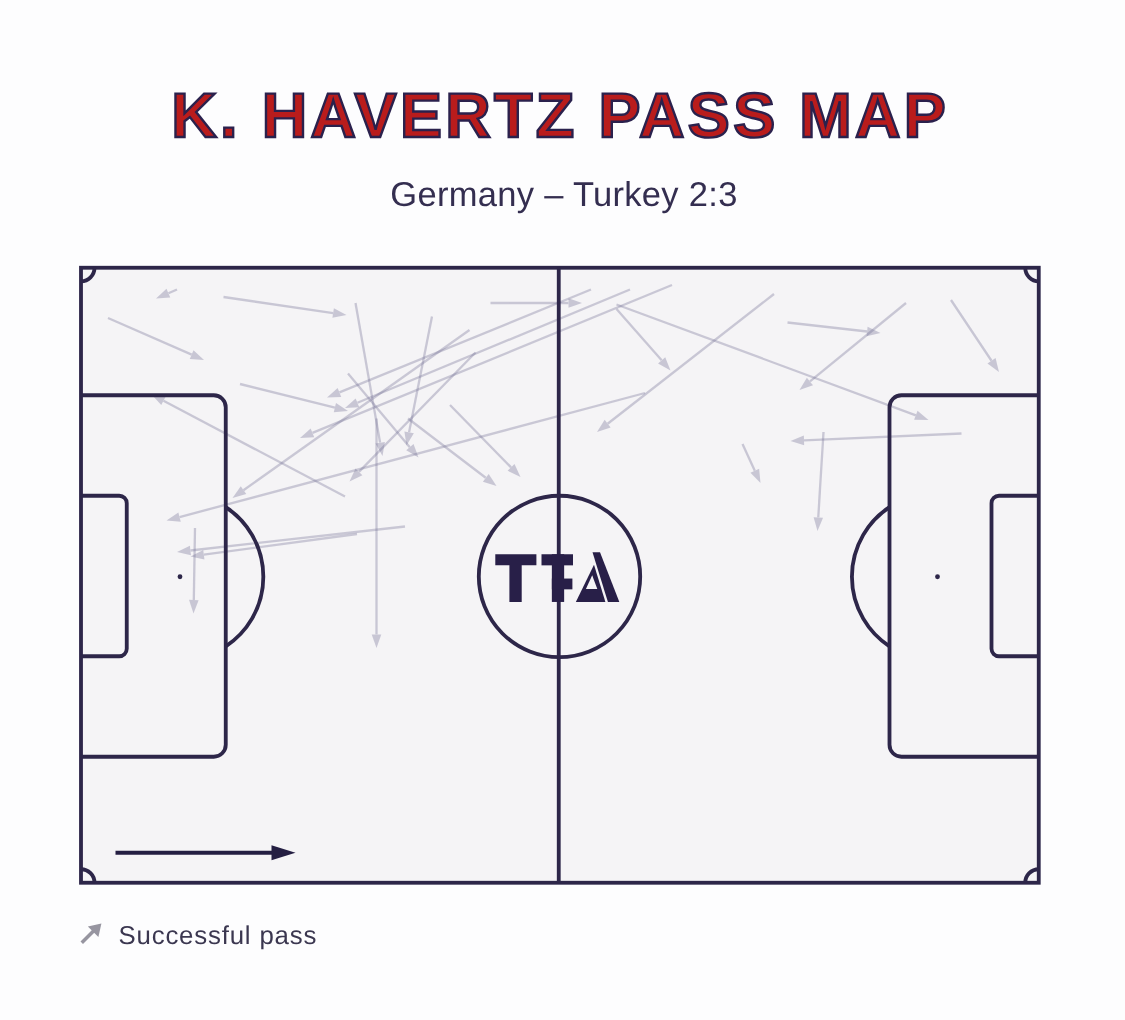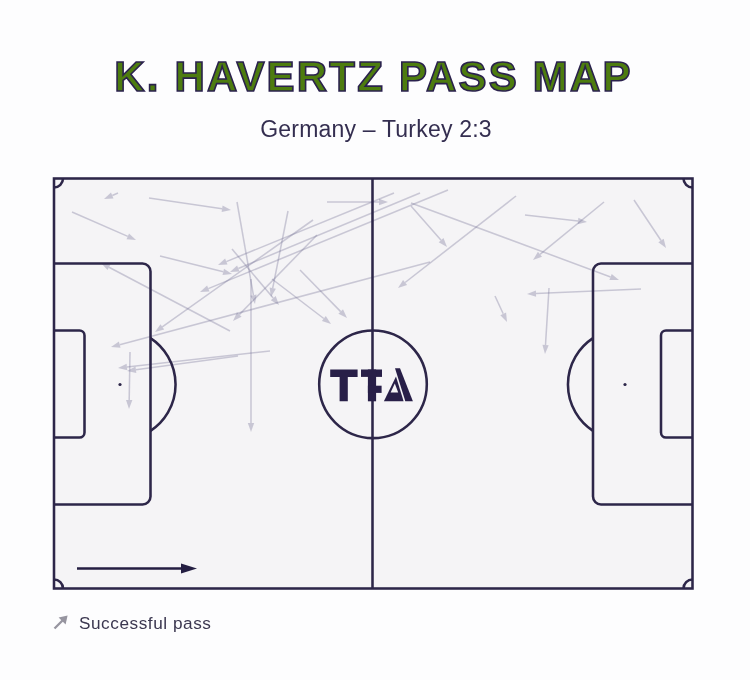--- a/index.html
+++ b/index.html
@@ -1,19 +1,19 @@
 <!DOCTYPE html>
 <html><head>
 <meta charset="utf-8">
 <style>
   html,body { margin:0; padding:0; width:750px; height:680px; background:#fdfdfe;
     font-family:"Liberation Sans", sans-serif; overflow:hidden; }
   .wrap { position:relative; width:750px; height:680px; }
   .title { position:absolute; left:0; top:53px; width:747px; text-align:center;
-    font-size:42px; font-weight:bold; letter-spacing:2.2px; color:#4d7c0f;
+    font-size:42px; font-weight:bold; letter-spacing:2.2px; color:#b91c1c;
     -webkit-text-stroke:1.6px #2a214d; }
   .subtitle { position:absolute; left:0; top:116px; width:752px; text-align:center;
     font-size:23px; font-weight:normal; color:#342e50; letter-spacing:0.2px; }
 </style>
 </head>
 <body>
 <div class="wrap">
 
 <div class="title">K. HAVERTZ PASS MAP</div>
 

